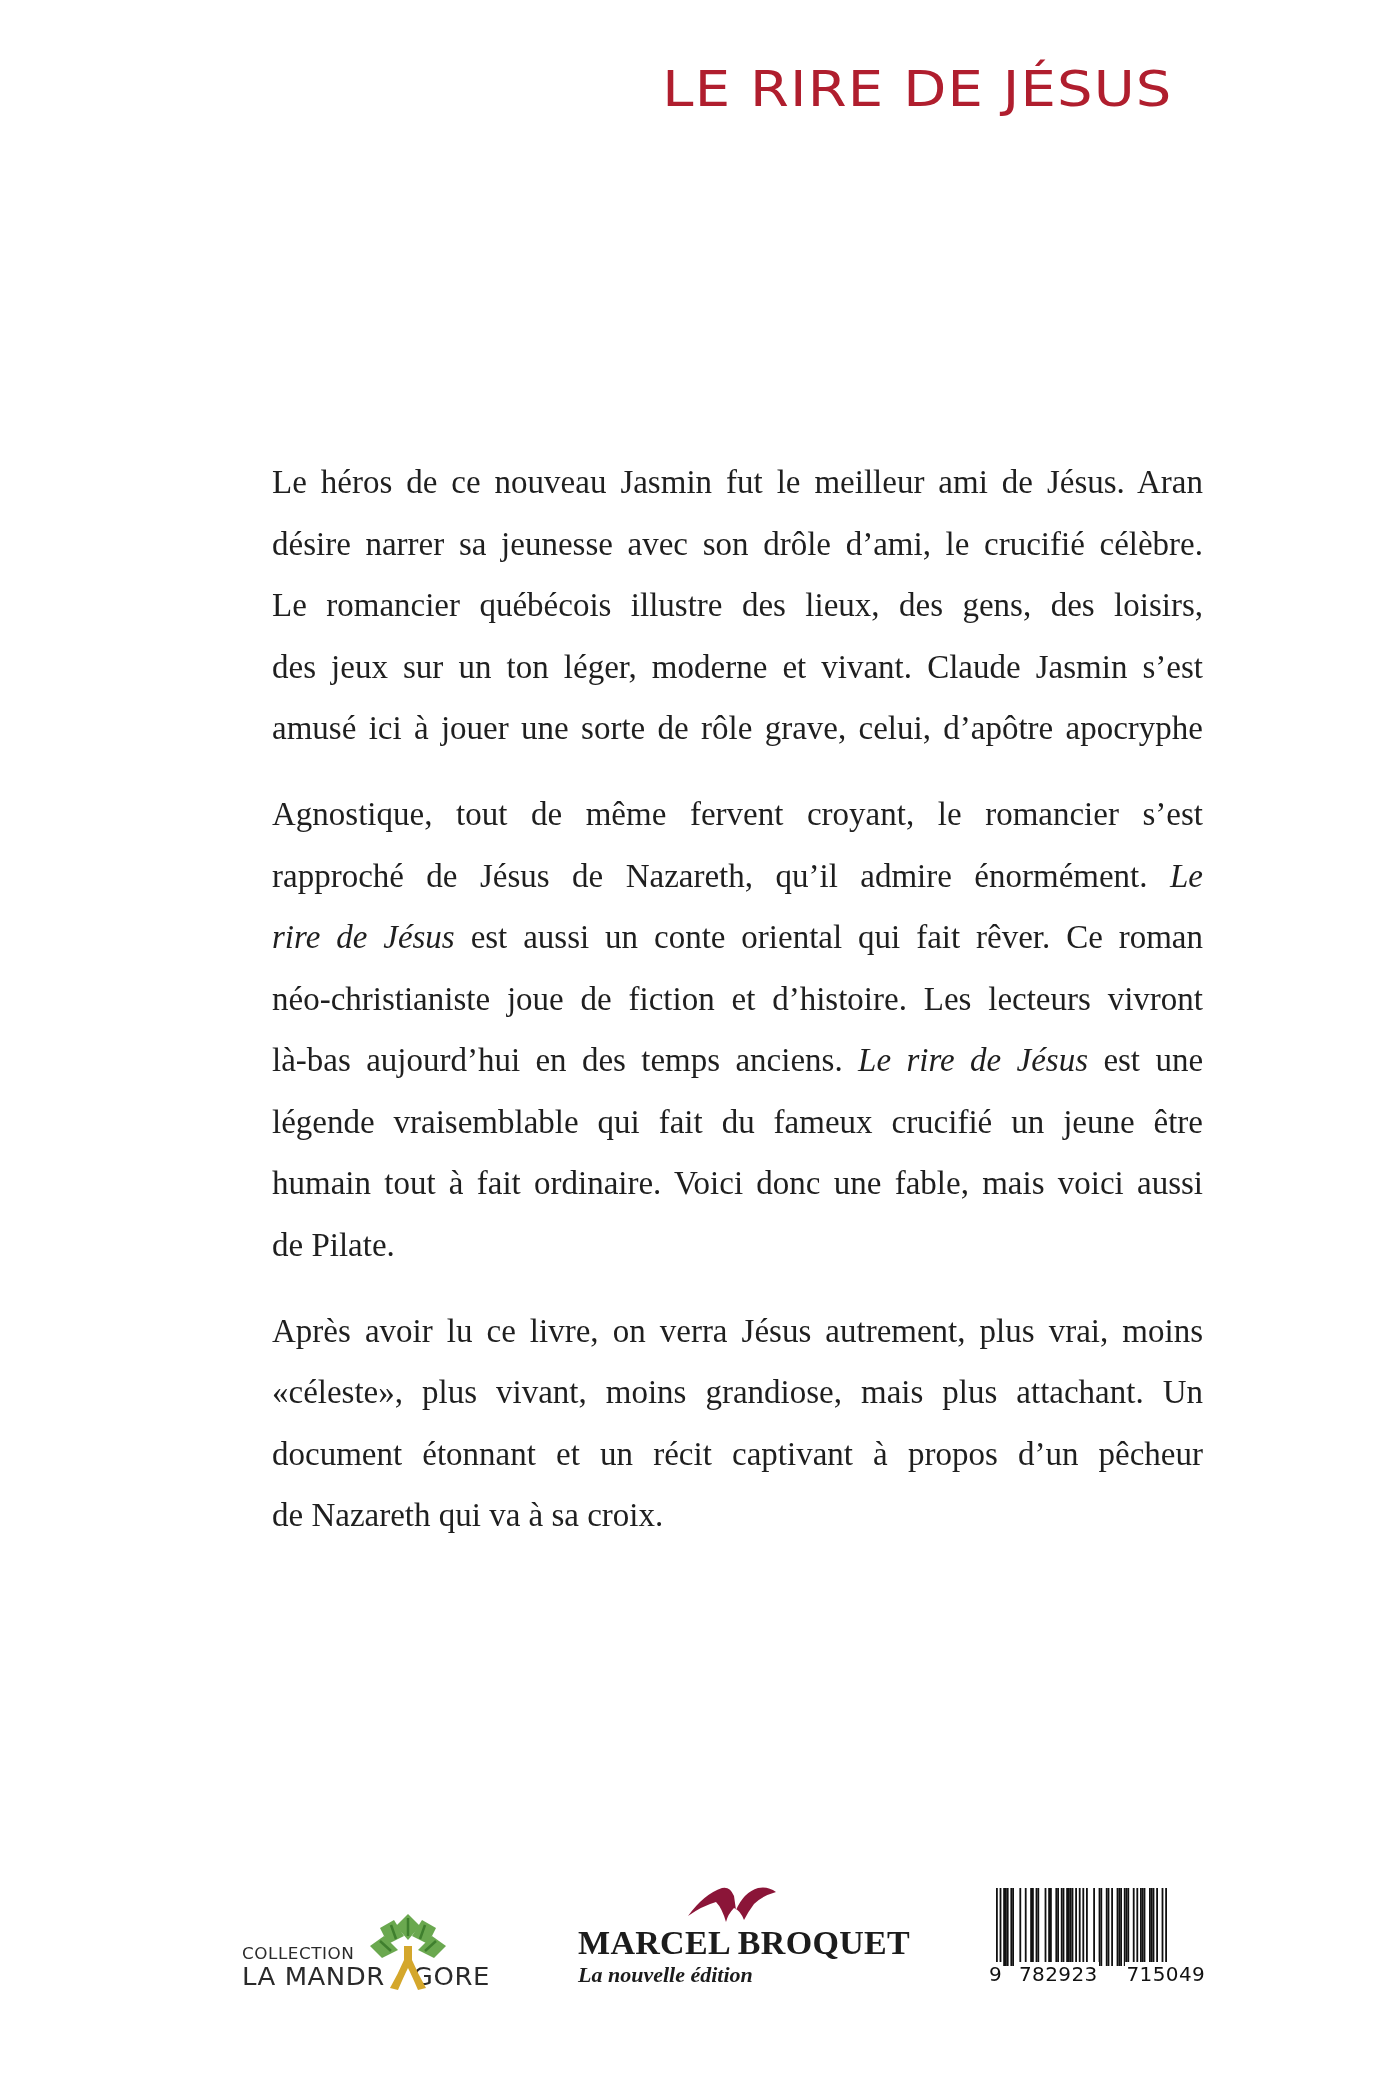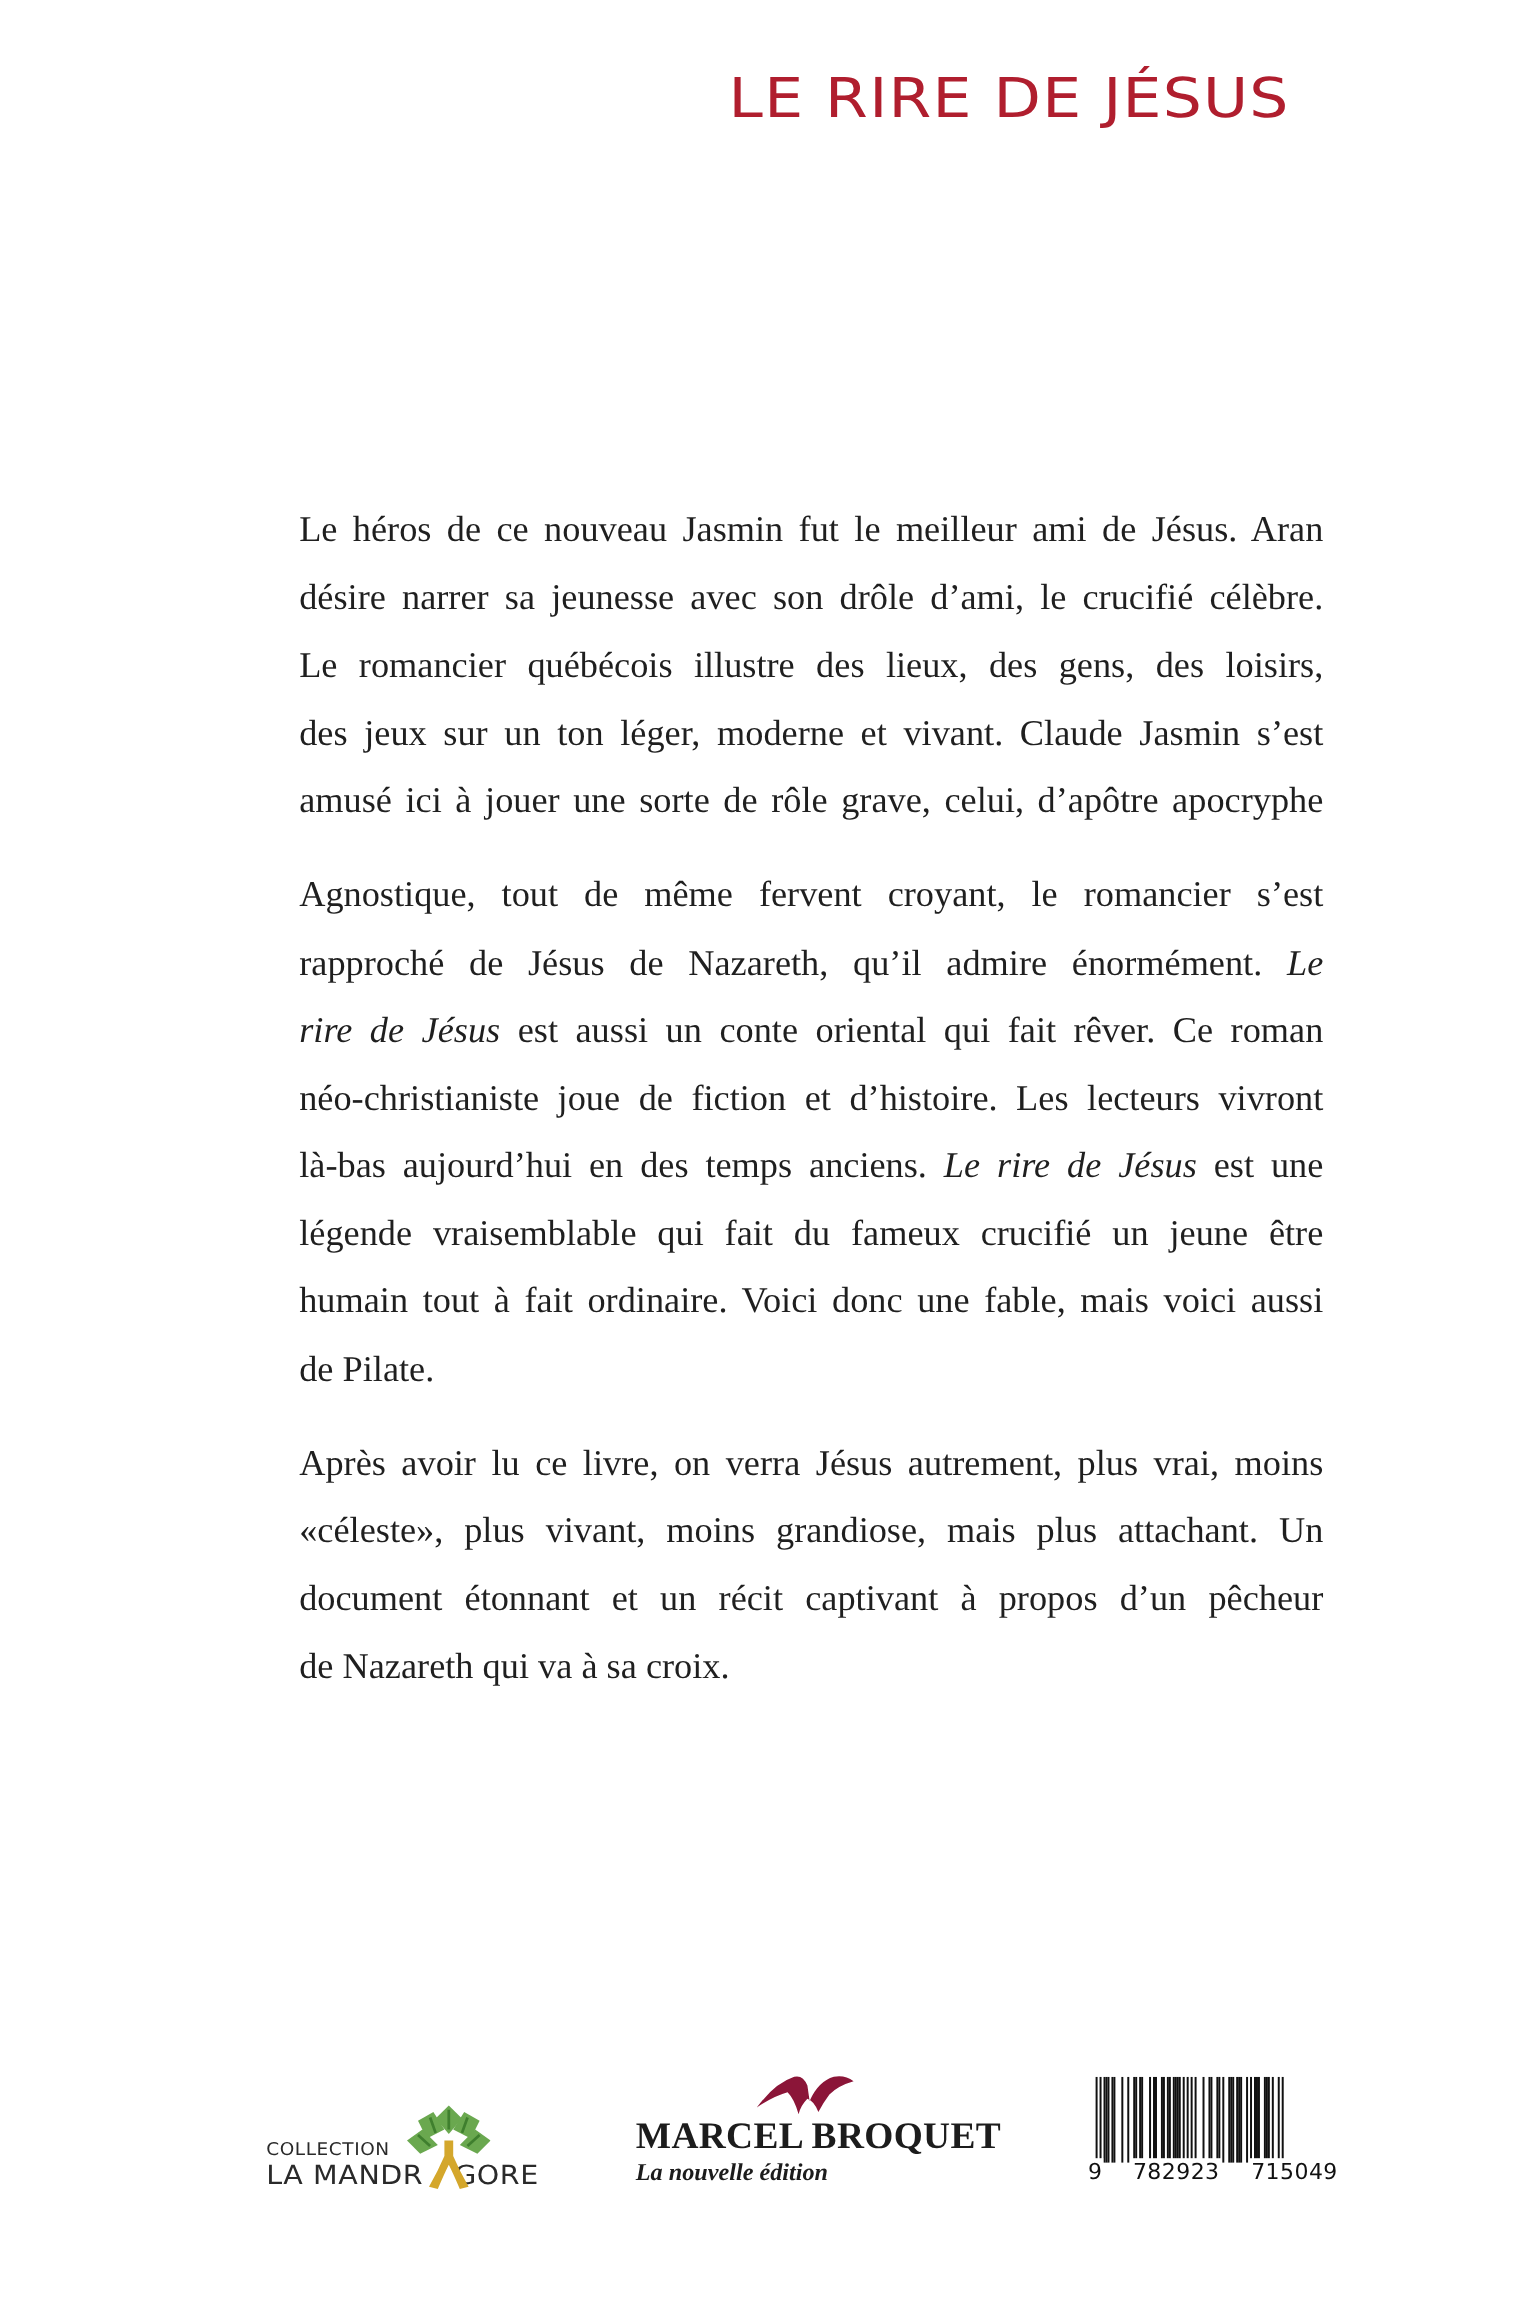--- a/index.html
+++ b/index.html
@@ -263,16 +263,16 @@
       <rect x="155.6" y="0" width="1.8" height="78" fill="#111"></rect>
       <rect x="161" y="0" width="1.8" height="78" fill="#111"></rect>
       <rect x="162.8" y="0" width="1.8" height="78" fill="#111"></rect>
       <rect x="164.6" y="0" width="1.8" height="78" fill="#111"></rect>
       <rect x="168.20000000000002" y="0" width="1.8" height="78" fill="#111"></rect>
       <rect x="173.6" y="0" width="1.8" height="88" fill="#111"></rect>
       <rect x="177.20000000000002" y="0" width="1.8" height="88" fill="#111"></rect>
     </svg>
   <div class="barcode-digits">
     <span>9</span>
-    <span style="margin-left:19px">782923</span>
+    <span style="margin-left:8px">782923</span>
     <span style="margin-left:20px">715049</span>
   </div>
 </div>
 
 </body></html>

